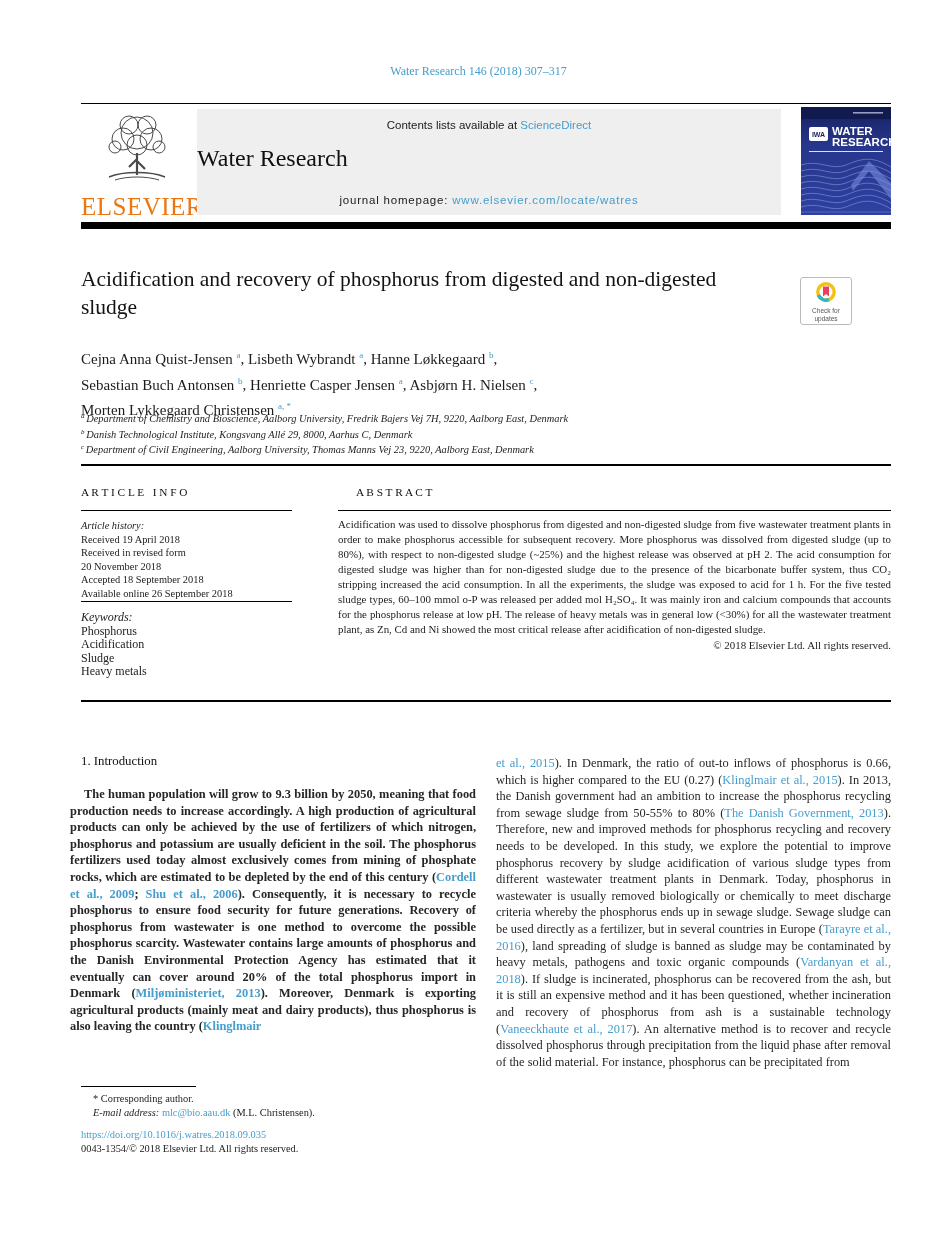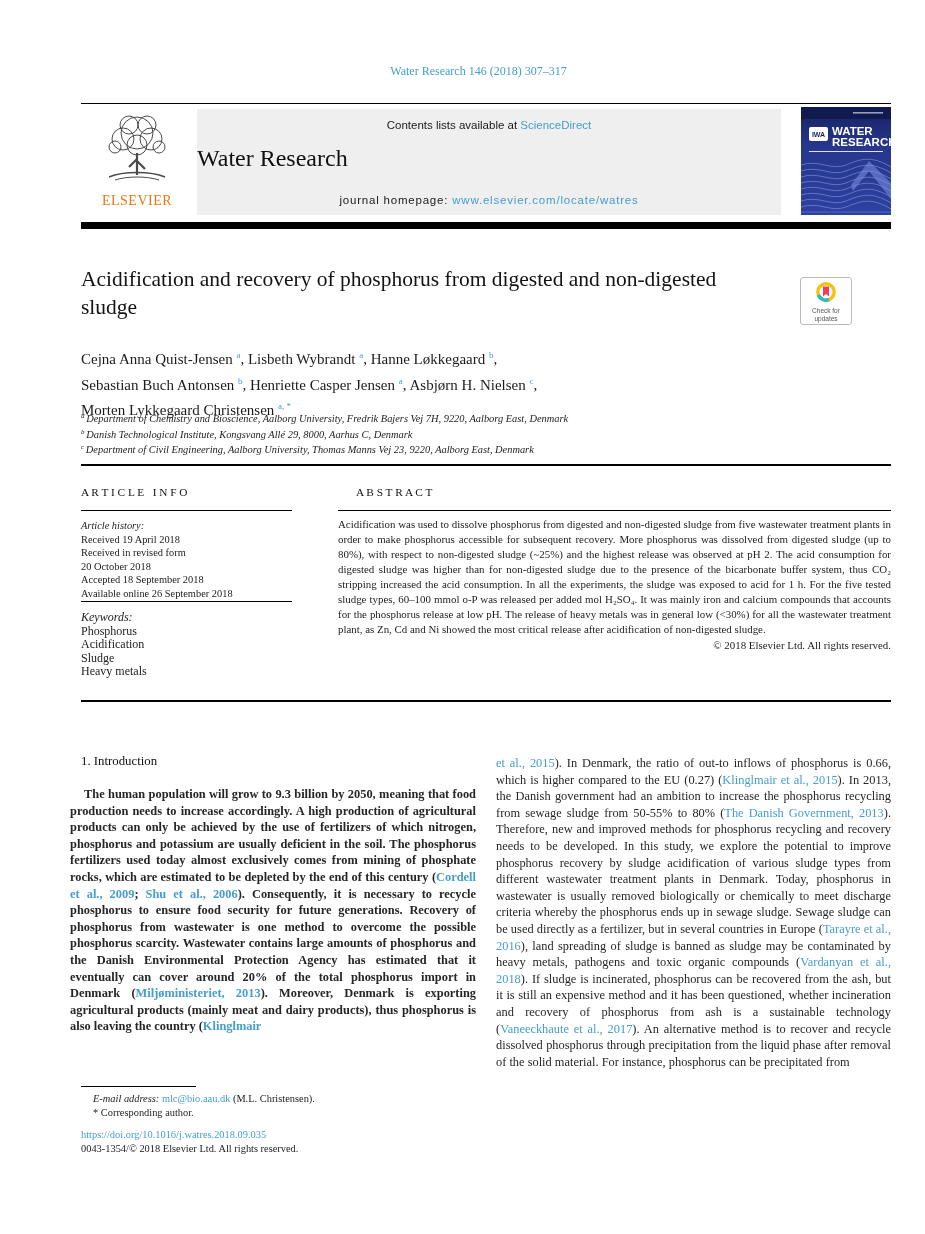--- a/index.html
+++ b/index.html
@@ -5,21 +5,21 @@
   html,body{margin:0;padding:0;background:#fff;}
   .page{position:relative;width:925px;height:1234px;background:#fff;overflow:hidden;
         font-family:"Liberation Serif",serif;color:#222;margin-left:16px;}
   .abs{position:absolute;}
   .sans{font-family:"Liberation Sans",sans-serif;}
   .link{color:#459dcd;text-decoration:none;cursor:pointer;}
   .citation{top:64px;left:0;width:100%;text-align:center;font-size:12px;color:#459dcd;}
   .rule{background:#000;height:1px;}
   .top-rule{top:103px;left:65px;width:810px;}
   .els-block{top:107px;left:65px;width:112px;height:110px;text-align:center;}
-  .els-text{color:#ec7612;font-size:14px;letter-spacing:.5px;margin-top:-2px;}
+  .els-text{color:#ec7612;font-size:25px;letter-spacing:.5px;margin-top:-2px;}
   .banner{top:109px;left:181px;width:584px;height:106px;background:#efefef;}
   .contents-line{top:10px;left:0;width:100%;text-align:center;font-size:11.5px;color:#1a1a1a;}
   .banner-title{top:36px;left:0;width:100%;text-align:left;font-size:24px;color:#111;}
   .homepage-line{bottom:9px;left:0;width:100%;text-align:center;font-size:11.5px;letter-spacing:.8px;color:#1a1a1a;}
   .cover{top:107px;left:785px;width:112px;height:108px;}
   .black-bar{top:222px;left:65px;width:810px;height:7px;background:#000;}
   .title{top:266px;left:65px;width:680px;font-size:21.5px;line-height:27.5px;color:#131313;}
   .badge{top:277px;left:784px;width:50px;height:46px;border:1px solid #bbb;border-radius:3px;
          text-align:center;background:#fff;}
   .badge-txt{font-family:"Liberation Sans",sans-serif;font-size:6.5px;line-height:7.5px;color:#555;}
@@ -154,21 +154,21 @@
   <div class="abs abs-head">A B S T R A C T</div>
 
   <div class="abs rule info-rule1"></div>
   <div class="abs rule abs-rule"></div>
 
   <div class="abs history">
     <div class="ital">Article history:</div>
     <div id="history-lines">
         <div>Received 19 April 2018</div>
         <div>Received in revised form</div>
-        <div>20 October 2018</div>
+        <div>20 November 2018</div>
         <div>Accepted 18 September 2018</div>
         <div>Available online 26 September 2018</div>
       </div>
   </div>
 
   <div class="abs rule info-rule2"></div>
 
   <div class="abs keywords">
     <div class="ital">Keywords:</div>
     <div id="keyword-items">
@@ -186,23 +186,23 @@
 
   <div class="abs bottom-rule"></div>
 
   <div class="abs intro-head">1.  Introduction</div>
 
   <div class="abs colL body-par indent" id="colL"><span>The human population will grow to 9.3 billion by 2050, meaning that food production needs to increase accordingly. A high production of agricultural products can only be achieved by the use of fertilizers of which nitrogen, phosphorus and potassium are usually deficient in the soil. The phosphorus fertilizers used today almost exclusively comes from mining of phosphate rocks, which are estimated to be depleted by the end of this century (</span><span class="link">Cordell et al., 2009</span><span>; </span><span class="link">Shu et al., 2006</span><span>). Consequently, it is necessary to recycle phosphorus to ensure food security for future generations. Recovery of phosphorus from wastewater is one method to overcome the possible phosphorus scarcity. Wastewater contains large amounts of phosphorus and the Danish Environmental Protection Agency has estimated that it eventually can cover around 20% of the total phosphorus import in Denmark (</span><span class="link">Miljøministeriet, 2013</span><span>). Moreover, Denmark is exporting agricultural products (mainly meat and dairy products), thus phosphorus is also leaving the country (</span><span class="link">Klinglmair</span></div>
   <div class="abs colR body-par" id="colR"><span class="link">et al., 2015</span><span>). In Denmark, the ratio of out-to inflows of phosphorus is 0.66, which is higher compared to the EU (0.27) (</span><span class="link">Klinglmair et al., 2015</span><span>). In 2013, the Danish government had an ambition to increase the phosphorus recycling from sewage sludge from 50-55% to 80% (</span><span class="link">The Danish Government, 2013</span><span>). Therefore, new and improved methods for phosphorus recycling and recovery needs to be developed. In this study, we explore the potential to improve phosphorus recovery by sludge acidification of various sludge types from different wastewater treatment plants in Denmark. Today, phosphorus in wastewater is usually removed biologically or chemically to meet discharge criteria whereby the phosphorus ends up in sewage sludge. Sewage sludge can be used directly as a fertilizer, but in several countries in Europe (</span><span class="link">Tarayre et al., 2016</span><span>), land spreading of sludge is banned as sludge may be contaminated by heavy metals, pathogens and toxic organic compounds (</span><span class="link">Vardanyan et al., 2018</span><span>). If sludge is incinerated, phosphorus can be recovered from the ash, but it is still an expensive method and it has been questioned, whether incineration and recovery of phosphorus from ash is a sustainable technology (</span><span class="link">Vaneeckhaute et al., 2017</span><span>). An alternative method is to recover and recycle dissolved phosphorus through precipitation from the liquid phase after removal of the solid material. For instance, phosphorus can be precipitated from</span></div>
 
   <div class="abs rule foot-rule"></div>
   <div class="abs foot-note">
+    <div>* Corresponding author.</div>
     <div>
       <span class="ital">E-mail address:</span>
       <span class="link">mlc@bio.aau.dk</span><span> (M.L. Christensen).</span>
     </div>
-    <div>* Corresponding author.</div>
   </div>
 
   <div class="abs doi"><span class="link">https://doi.org/10.1016/j.watres.2018.09.035</span></div>
   <div class="abs issn">0043-1354/© 2018 Elsevier Ltd. All rights reserved.</div>
 
 </div>
 
 </body></html>

